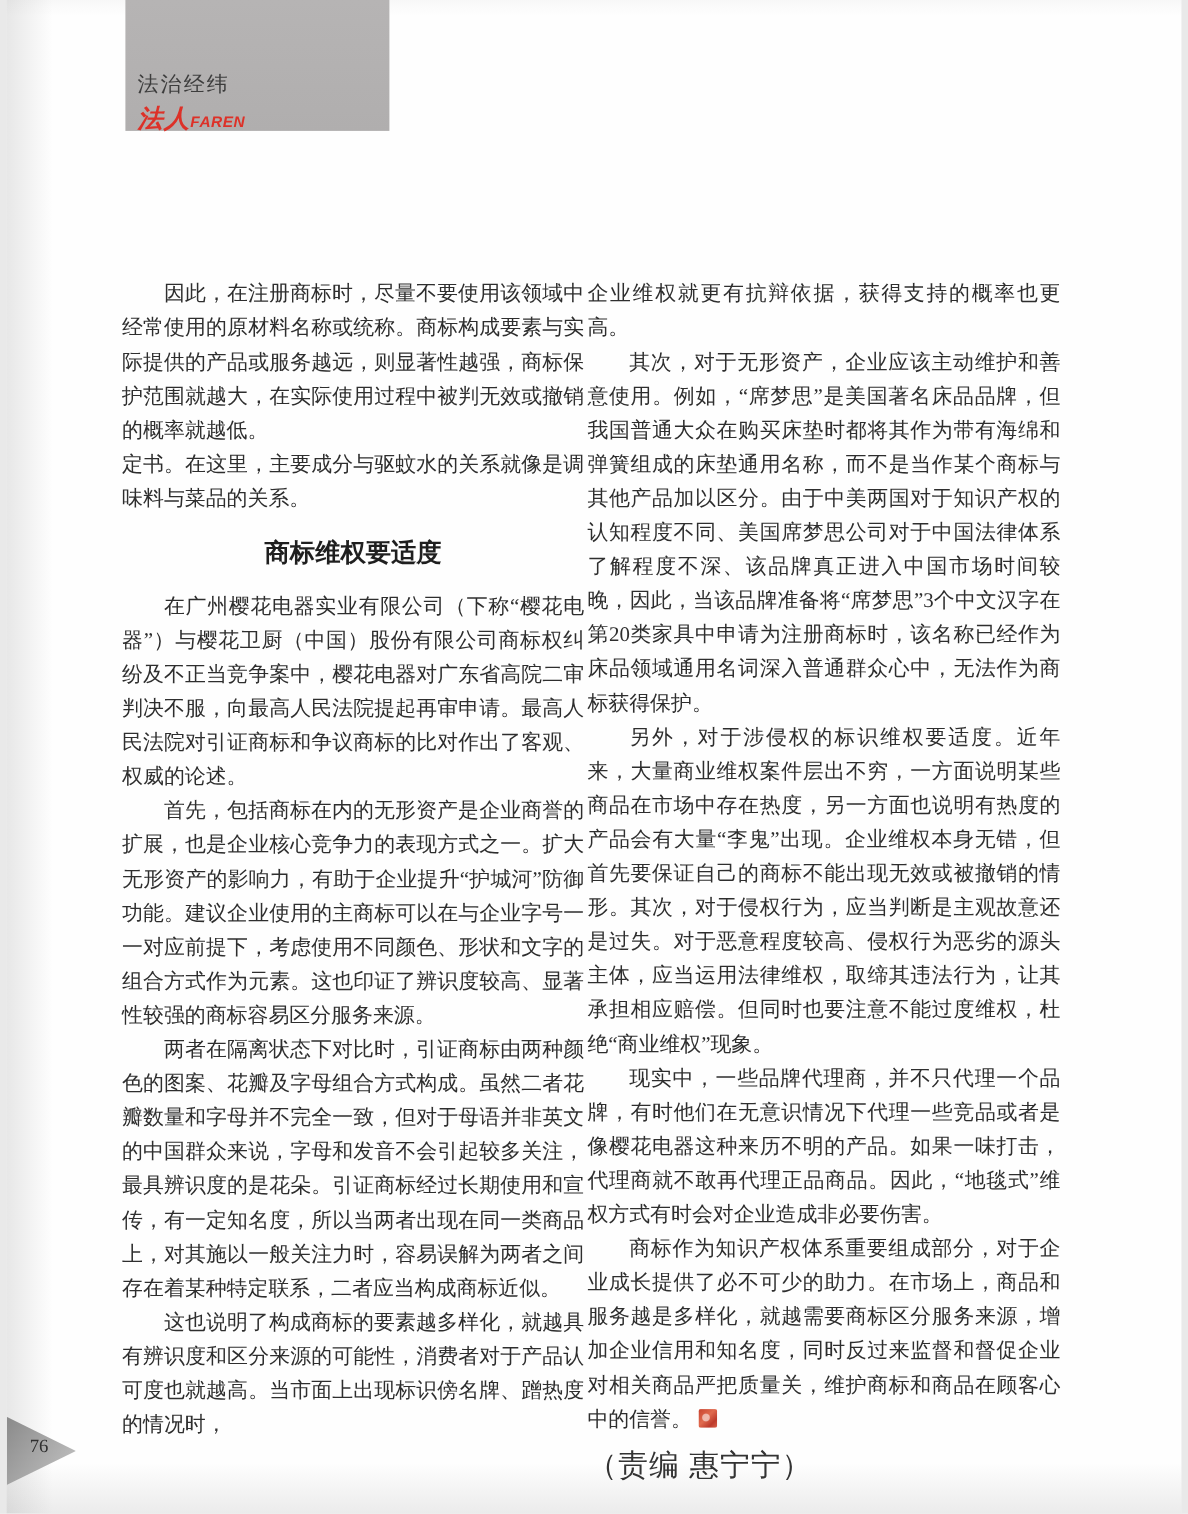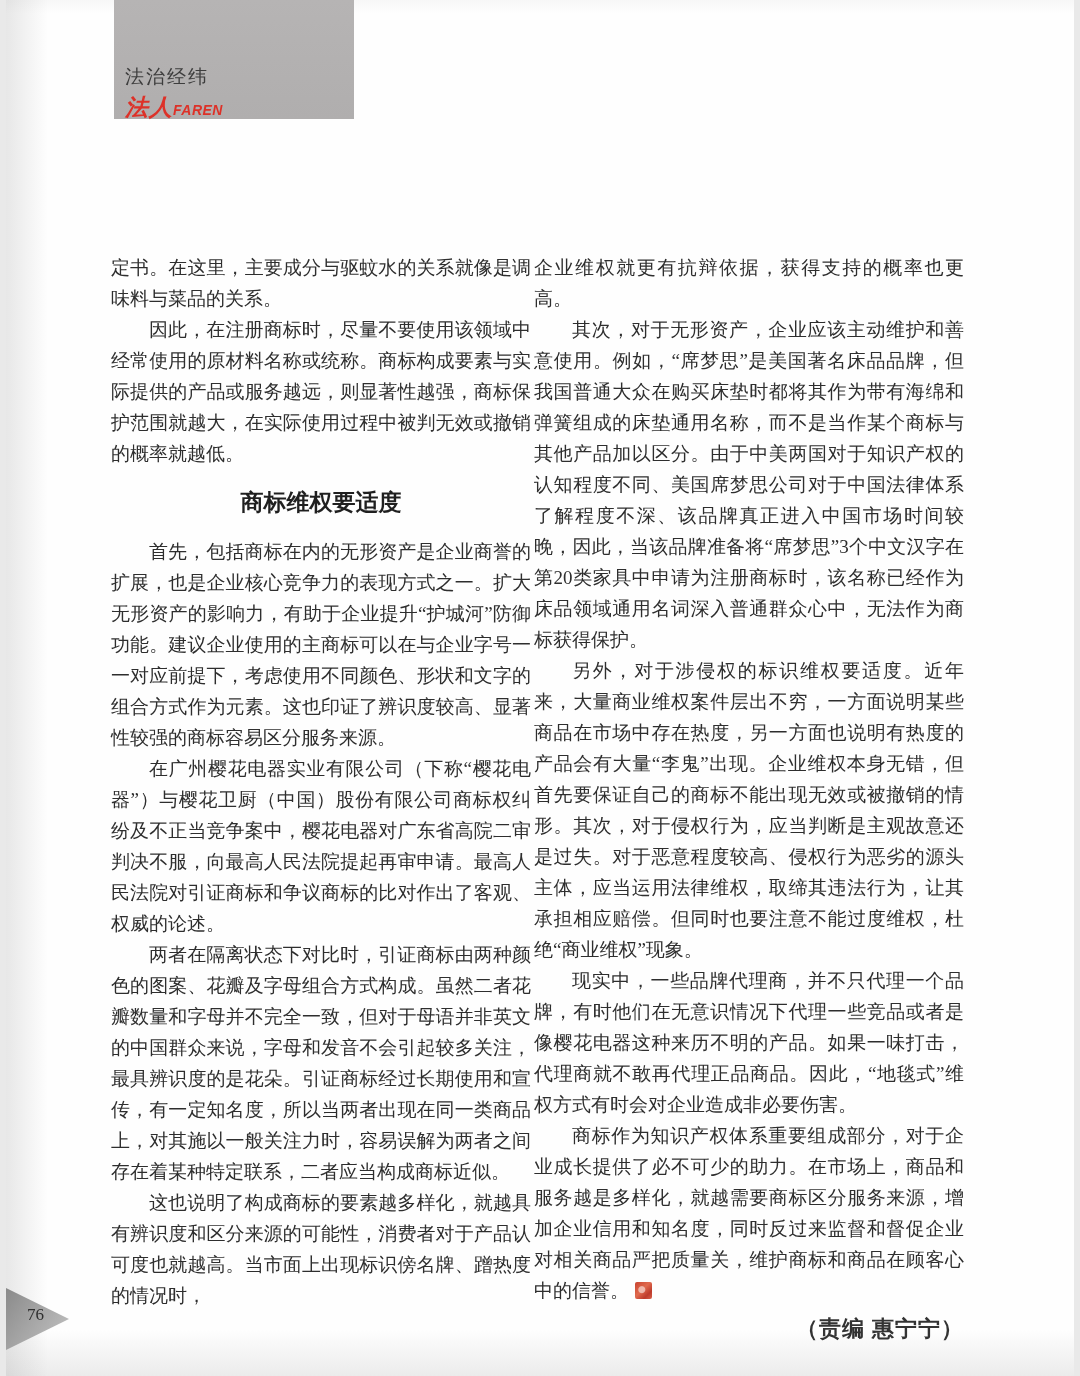--- a/index.html
+++ b/index.html
@@ -91,24 +91,23 @@
     margin-left: 6px;
     vertical-align: -2px;
     background:
       radial-gradient(circle at 40% 45%, rgba(255,255,255,.55) 0 3px, rgba(255,255,255,0) 4px),
       linear-gradient(135deg, #c8432f 0%, #e06a4e 45%, #bd3a2b 75%, #d9624a 100%);
     border-radius: 2px;
   }
 
   .editor-credit {
     margin-top: 8px;
-    text-align: right;
     font-family: "Liberation Sans", "DejaVu Sans", sans-serif;
-    font-weight: bold;
-    font-size: 22px;
+    font-weight: normal;
+    font-size: 27px;
     color: #333;
     letter-spacing: 1px;
   }
 
   
   .page-arrow {
     position: absolute;
     left: 0; top: 1288px;
     width: 63px; height: 62px;
     background: linear-gradient(125deg, #8a8a8a, #bcbcbc 85%);
@@ -126,25 +125,25 @@
 <body>
 
 <div class="page">
 
   <div class="header-block">
     <div class="section-label">法治经纬</div>
     <div class="logo-row"><span class="logo-cn">法人</span><span class="logo-latin">FAREN</span></div>
   </div>
 
   <div class="col col-left">
+    <p class="body">因此，在注册商标时，尽量不要使用该领域中经常使用的原材料名称或统称。商标构成要素与实际提供的产品或服务越远，则显著性越强，商标保护范围就越大，在实际使用过程中被判无效或撤销的概率就越低。</p>
     <p class="body no-indent">定书。在这里，主要成分与驱蚊水的关系就像是调味料与菜品的关系。</p>
-    <p class="body">因此，在注册商标时，尽量不要使用该领域中经常使用的原材料名称或统称。商标构成要素与实际提供的产品或服务越远，则显著性越强，商标保护范围就越大，在实际使用过程中被判无效或撤销的概率就越低。</p>
     <h2 class="section-heading">商标维权要适度</h2>
+    <p class="body">在广州樱花电器实业有限公司（下称“樱花电器”）与樱花卫厨（中国）股份有限公司商标权纠纷及不正当竞争案中，樱花电器对广东省高院二审判决不服，向最高人民法院提起再审申请。最高人民法院对引证商标和争议商标的比对作出了客观、权威的论述。</p>
     <p class="body">首先，包括商标在内的无形资产是企业商誉的扩展，也是企业核心竞争力的表现方式之一。扩大无形资产的影响力，有助于企业提升“护城河”防御功能。建议企业使用的主商标可以在与企业字号一一对应前提下，考虑使用不同颜色、形状和文字的组合方式作为元素。这也印证了辨识度较高、显著性较强的商标容易区分服务来源。</p>
-    <p class="body">在广州樱花电器实业有限公司（下称“樱花电器”）与樱花卫厨（中国）股份有限公司商标权纠纷及不正当竞争案中，樱花电器对广东省高院二审判决不服，向最高人民法院提起再审申请。最高人民法院对引证商标和争议商标的比对作出了客观、权威的论述。</p>
     <p class="body">两者在隔离状态下对比时，引证商标由两种颜色的图案、花瓣及字母组合方式构成。虽然二者花瓣数量和字母并不完全一致，但对于母语并非英文的中国群众来说，字母和发音不会引起较多关注，最具辨识度的是花朵。引证商标经过长期使用和宣传，有一定知名度，所以当两者出现在同一类商品上，对其施以一般关注力时，容易误解为两者之间存在着某种特定联系，二者应当构成商标近似。</p>
     <p class="body">这也说明了构成商标的要素越多样化，就越具有辨识度和区分来源的可能性，消费者对于产品认可度也就越高。当市面上出现标识傍名牌、蹭热度的情况时，</p>
   </div>
 
   <div class="col col-right">
     <p class="body no-indent">企业维权就更有抗辩依据，获得支持的概率也更高。</p>
     <p class="body">其次，对于无形资产，企业应该主动维护和善意使用。例如，“席梦思”是美国著名床品品牌，但我国普通大众在购买床垫时都将其作为带有海绵和弹簧组成的床垫通用名称，而不是当作某个商标与其他产品加以区分。由于中美两国对于知识产权的认知程度不同、美国席梦思公司对于中国法律体系了解程度不深、该品牌真正进入中国市场时间较晚，因此，当该品牌准备将“席梦思”3个中文汉字在第20类家具中申请为注册商标时，该名称已经作为床品领域通用名词深入普通群众心中，无法作为商标获得保护。</p>
     <p class="body">另外，对于涉侵权的标识维权要适度。近年来，大量商业维权案件层出不穷，一方面说明某些商品在市场中存在热度，另一方面也说明有热度的产品会有大量“李鬼”出现。企业维权本身无错，但首先要保证自己的商标不能出现无效或被撤销的情形。其次，对于侵权行为，应当判断是主观故意还是过失。对于恶意程度较高、侵权行为恶劣的源头主体，应当运用法律维权，取缔其违法行为，让其承担相应赔偿。但同时也要注意不能过度维权，杜绝“商业维权”现象。</p>
     <p class="body">现实中，一些品牌代理商，并不只代理一个品牌，有时他们在无意识情况下代理一些竞品或者是像樱花电器这种来历不明的产品。如果一味打击，代理商就不敢再代理正品商品。因此，“地毯式”维权方式有时会对企业造成非必要伤害。</p>
     <p class="body"><span>商标作为知识产权体系重要组成部分，对于企业成长提供了必不可少的助力。在市场上，商品和服务越是多样化，就越需要商标区分服务来源，增加企业信用和知名度，同时反过来监督和督促企业对相关商品严把质量关，维护商标和商品在顾客心中的信誉。</span><span class="seal"></span></p>

